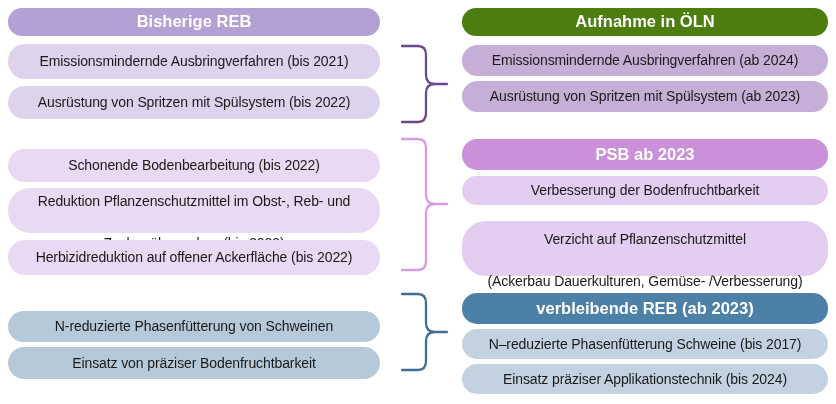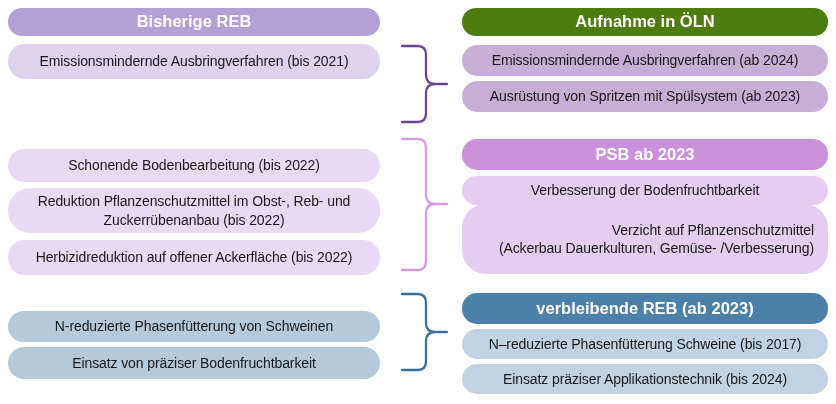--- a/index.html
+++ b/index.html
@@ -5,38 +5,39 @@
   html,body{margin:0;padding:0;background:#ffffff;}
   .stage{
     position:relative;width:836px;height:404px;background:#ffffff;overflow:hidden;
     font-family:"Liberation Sans",sans-serif;
   }
   .box{
     position:absolute;display:flex;flex-direction:column;align-items:center;justify-content:center;
     text-align:center;border-radius:17px;font-size:14px;color:#1a1a1a;line-height:1.32;
     padding:0 14px;box-sizing:border-box;letter-spacing:-0.1px;
   }
-  .box .ln{display:block;}
+  .box .ln{display:block;margin-top:23px;}
   .hdr{font-weight:bold;color:#ffffff;font-size:16.5px;border-radius:15px;letter-spacing:0;}
   .lcol{left:8px;width:372px;}
   .rcol{left:462px;width:366px;}
   .brace{position:absolute;left:399px;width:50px;}
   .brace svg{display:block;width:100%;height:100%;}
 </style>
 </head>
 <body>
 
 <div class="stage">
 
   <div class="box hdr lcol" style="top: 8px; height: 28px; background: rgb(179, 160, 212); text-align: center;">
     <span>Bisherige REB</span>
   </div>
 
   <div class="box lcol" style="top: 44px; height: 35px; background: rgb(222, 211, 237);">Emissionsmindernde Ausbringverfahren (bis 2021)</div>
 
+  <div class="box lcol" style="top: 86px; height: 33px; background: rgb(222, 211, 237);">Ausrüstung von Spritzen mit Spülsystem (bis 2022)</div>
 
   <div class="box lcol" style="top: 149px; height: 33px; background: rgb(234, 217, 242);">Schonende Bodenbearbeitung (bis 2022)</div>
 
   <div class="box lcol" style="top: 188px; height: 45px; border-radius: 22px; background: rgb(234, 217, 242);">
     <span class="ln">Reduktion Pflanzenschutzmittel im Obst-, Reb- und</span>
     <span class="ln">Zuckerrübenanbau (bis 2022)</span>
   </div>
 
   <div class="box lcol" style="top: 240px; height: 35px; background: rgb(234, 217, 242);">Herbizidreduktion auf offener Ackerfläche (bis 2022)</div>
 
@@ -69,21 +70,21 @@
   <div class="box rcol" style="top: 45px; height: 31px; background: rgb(198, 175, 214);">Emissionsmindernde Ausbringverfahren (ab 2024)</div>
 
   <div class="box rcol" style="top: 81px; height: 31px; background: rgb(198, 175, 214);">Ausrüstung von Spritzen mit Spülsystem (ab 2023)</div>
 
   <div class="box hdr rcol" style="top: 139px; height: 31px; background: rgb(203, 144, 218);">
     <span>PSB ab 2023</span>
   </div>
 
   <div class="box rcol" style="top: 176px; height: 29px; background: rgb(227, 205, 240);">Verbesserung der Bodenfruchtbarkeit</div>
 
-  <div class="box rcol" style="top: 204px; height: 70px; border-radius: 24px; background: rgb(227, 205, 240); align-items: flex-end;">
+  <div class="box rcol" style="top: 221px; height: 55px; border-radius: 24px; background: rgb(227, 205, 240);">
     <span class="ln">Verzicht auf Pflanzenschutzmittel</span>
     <span class="ln">(Ackerbau Dauerkulturen, Gemüse- /Verbesserung)</span>
   </div>
 
   <div class="box hdr rcol" style="top: 293px; height: 31px; background: rgb(77, 128, 166);">
     <span>verbleibende REB (ab 2023)</span>
   </div>
 
   <div class="box rcol" style="top: 329px; height: 30px; background: rgb(194, 210, 224);">N–reduzierte Phasenfütterung Schweine (bis 2017)</div>
 

